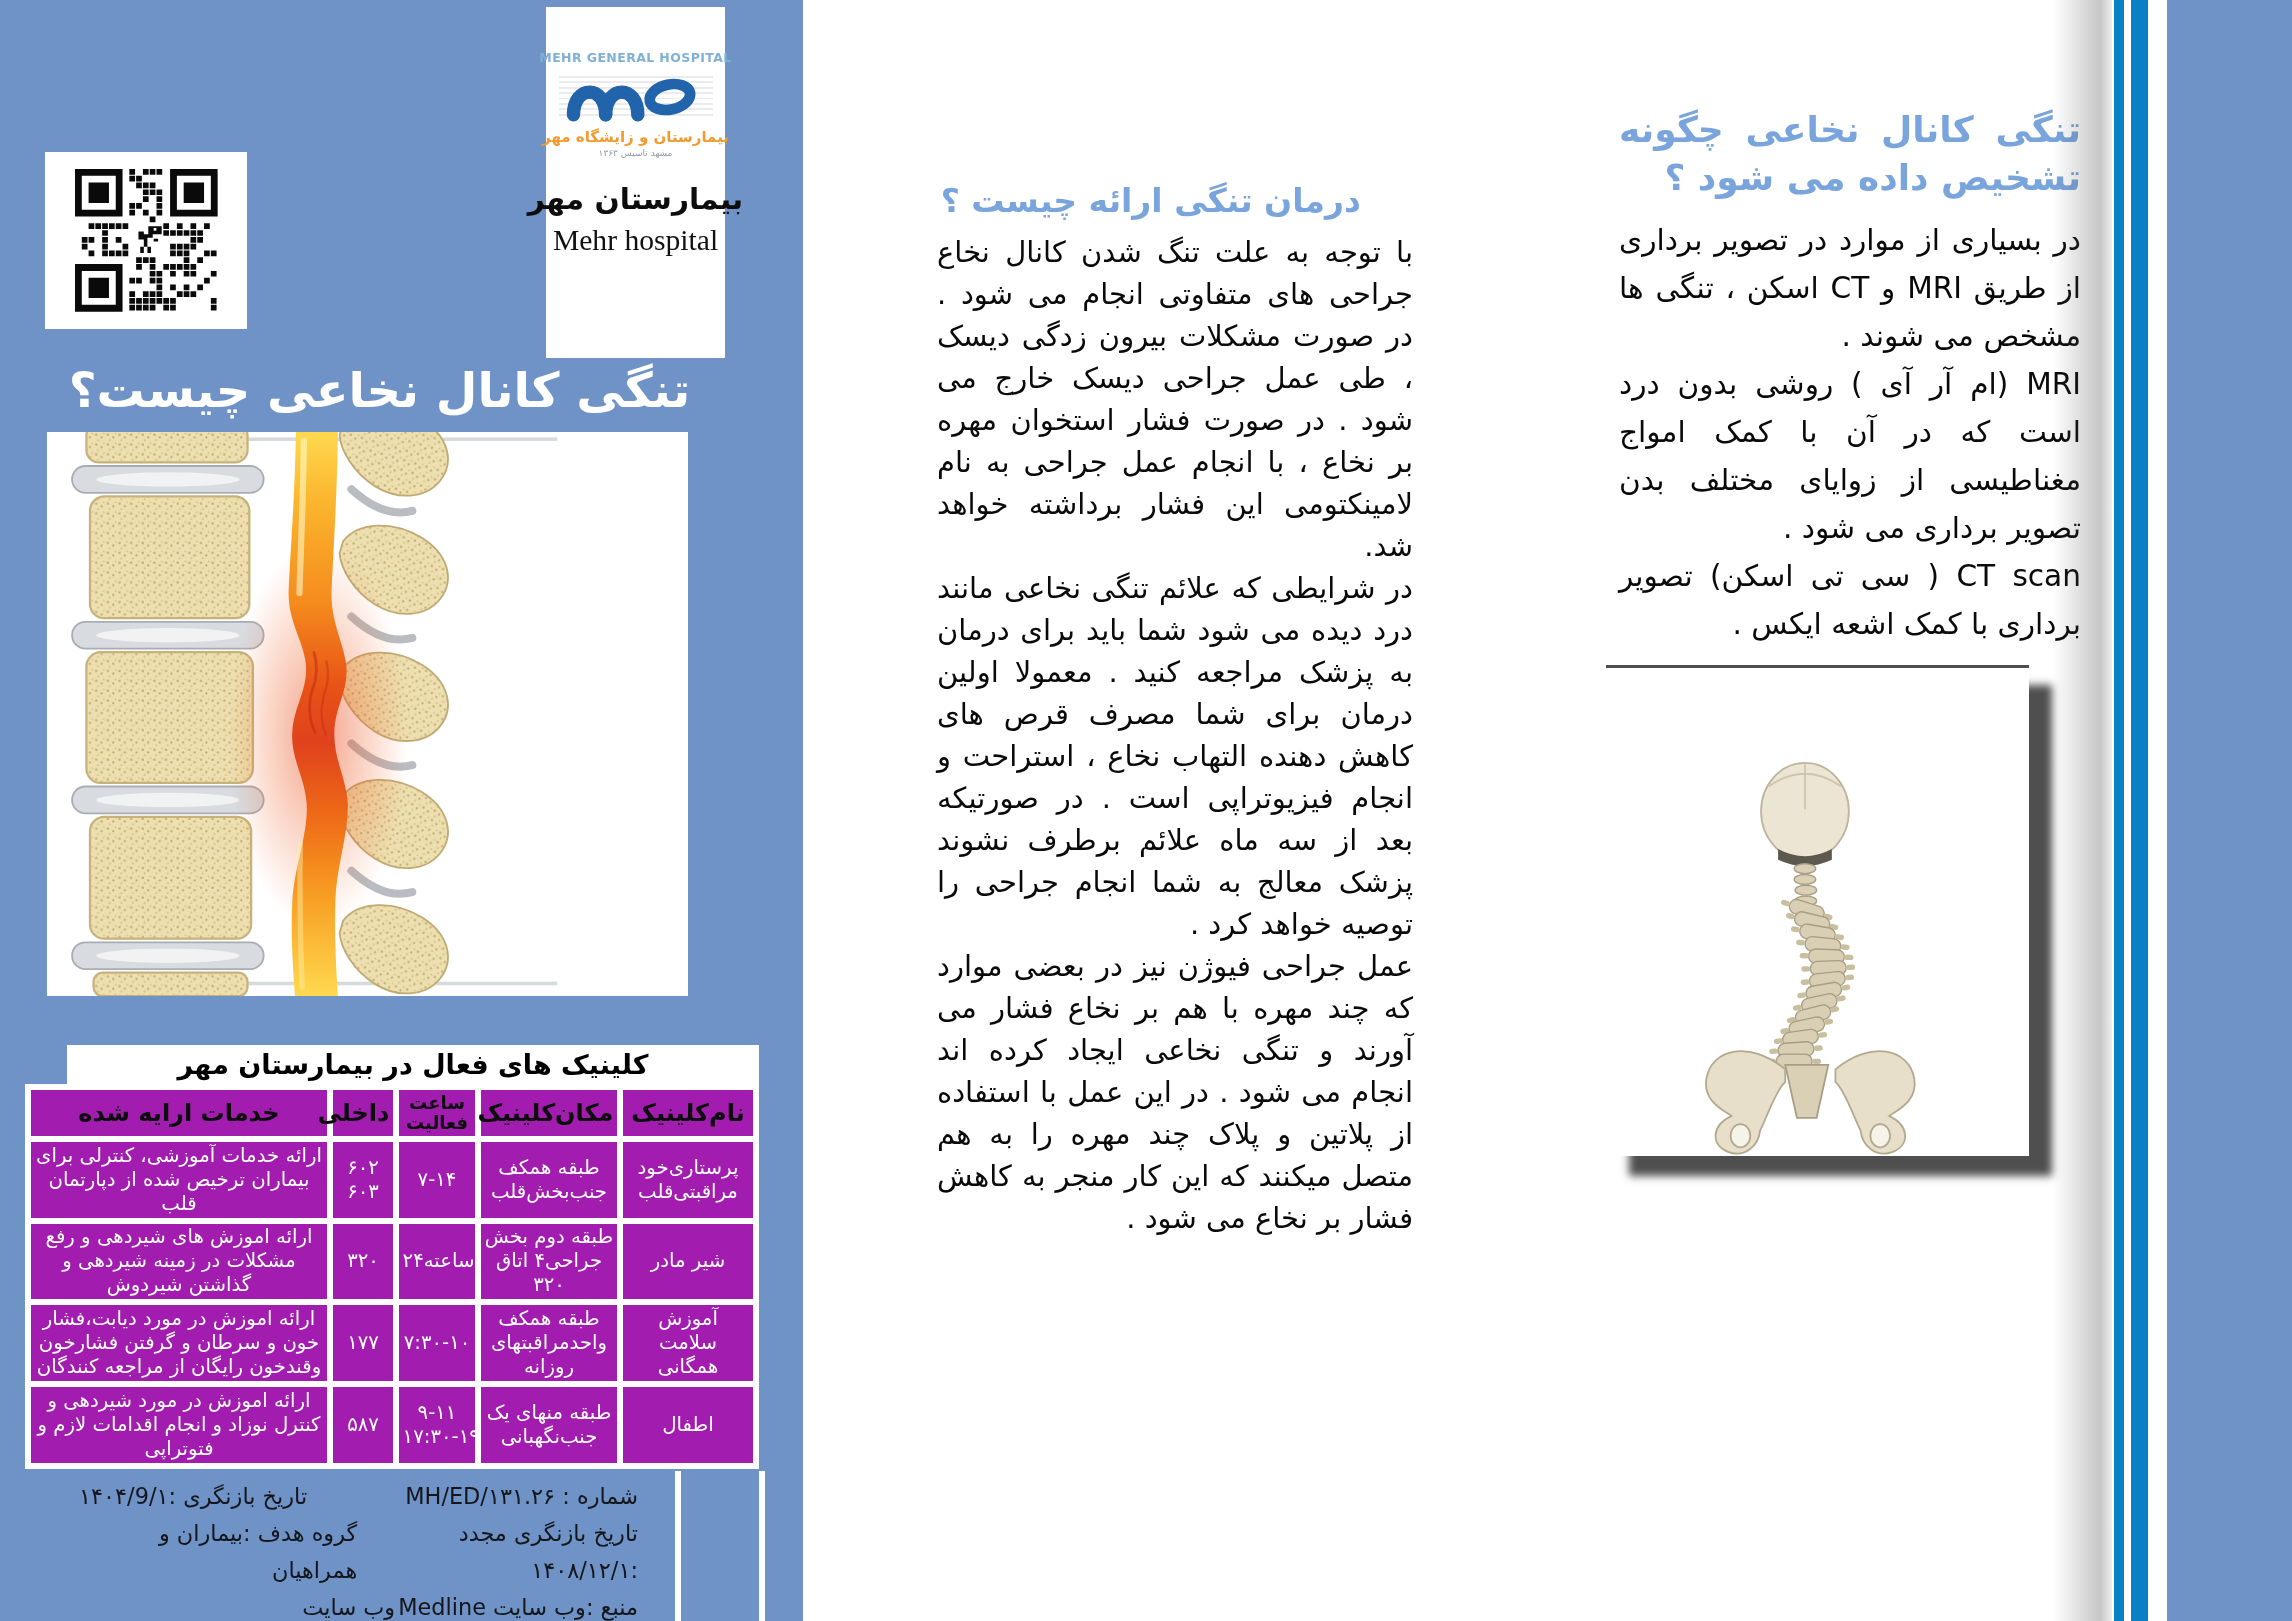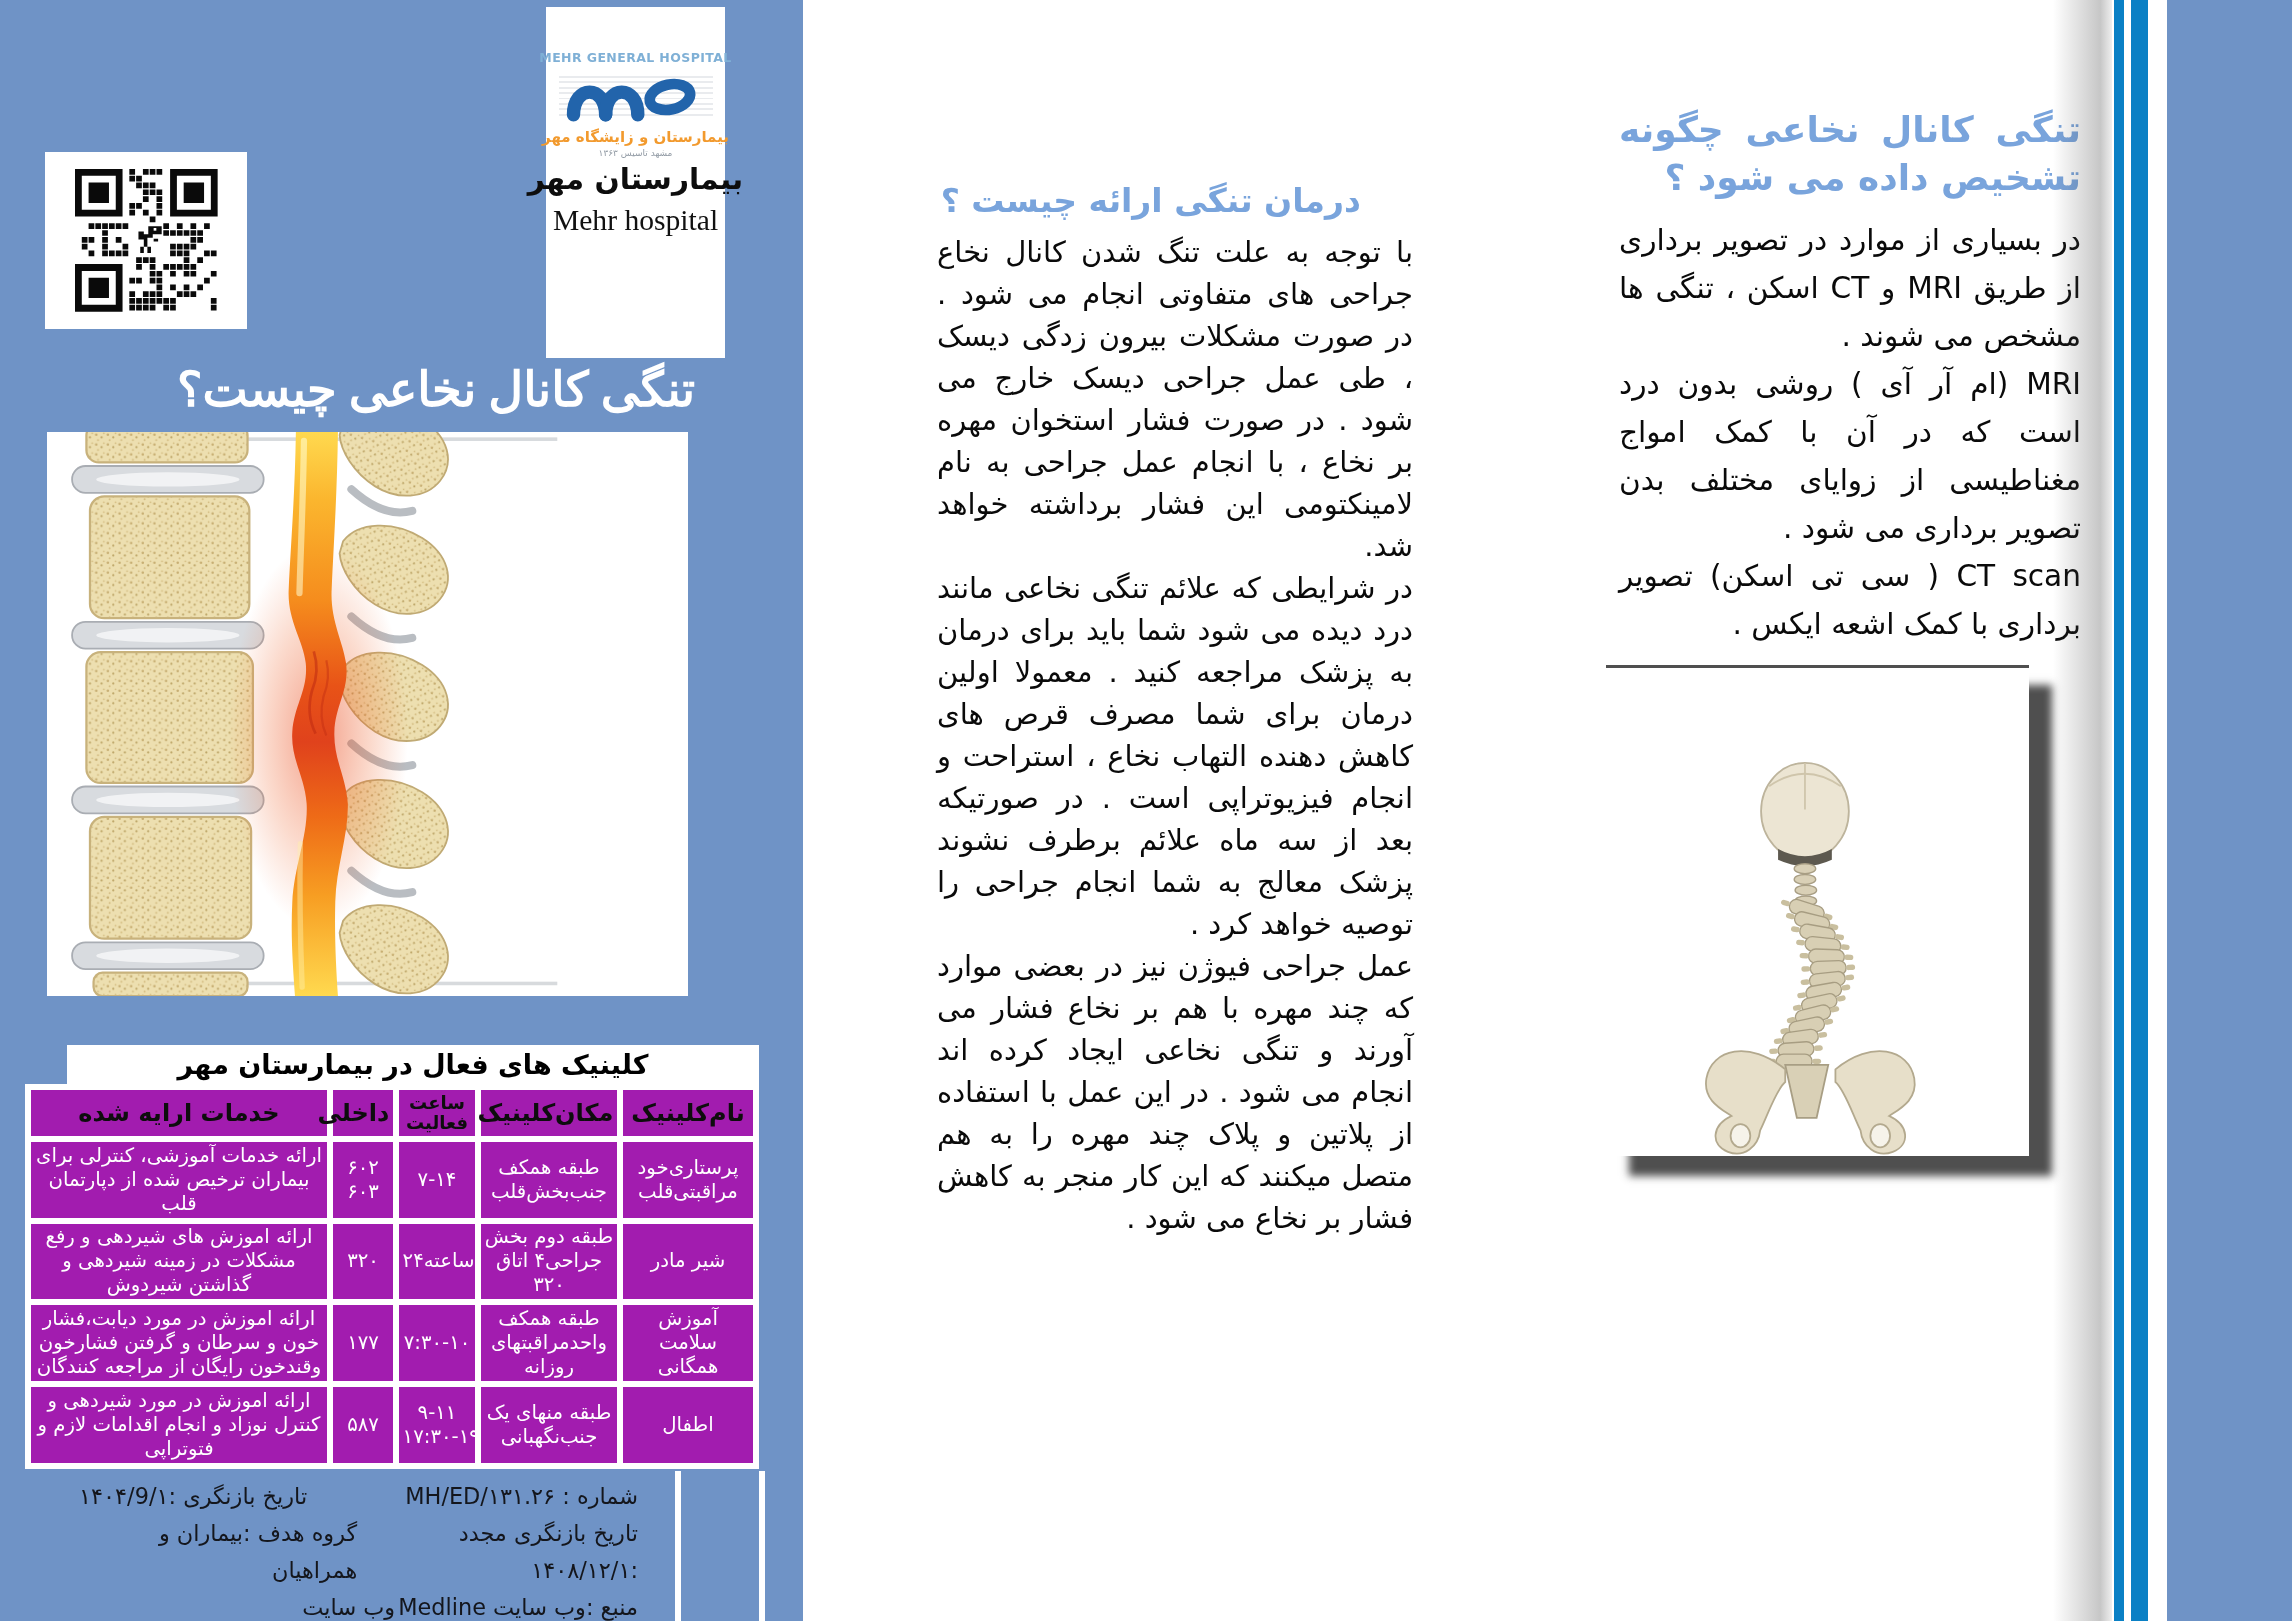--- a/index.html
+++ b/index.html
@@ -15,24 +15,24 @@
             display:flex; align-items:center; justify-content:center; }
   .logo-box { position:absolute; left:546px; top:7.2px; width:179px; height:351px; background:#fff;
               display:flex; flex-direction:column; align-items:center; padding-top:43px; }
   .logo-en { font-size:12.5px; font-weight:bold; color:#7fb0d6; letter-spacing:0.4px; white-space:nowrap; }
   .logo-mark { position:relative; width:154px; height:50px; margin-top:7.2px; }
   .logo-stripes { position:absolute; inset:3.6px 0 3.6px 0;
     background:repeating-linear-gradient(#e9ebee 0 1.8px, transparent 1.8px 5.4px); }
   .logo-mark svg { position:relative; }
   .logo-fa-orange { font-size:15px; font-weight:bold; color:#f29a2e; margin-top:5.4px; white-space:nowrap; }
   .logo-note { font-size:9px; color:#9099a3; margin-top:2.7px; white-space:nowrap; }
-  .logo-name-fa { font-size:29.6px; font-weight:bold; color:#0d0d0d; margin-top:4px; white-space:nowrap; }
+  .logo-name-fa { font-size:29.6px; font-weight:bold; color:#0d0d0d; margin-top:24px; white-space:nowrap; }
   .logo-name-en { font-family:"Liberation Serif", serif; font-size:29.6px; color:#111; margin-top:7.2px; white-space:nowrap; }
-  .main-title { position:absolute; left:36px; top:356px; width:659px; height:68px;
-    direction:rtl; text-align:right; color:#ffffff; font-size:48px; font-weight:bold; line-height:68px; white-space:nowrap;font-family:Liberation Serif, serif; }
+  .main-title { position:absolute; left:50px; top:356px; width:659px; height:68px;
+    direction:rtl; text-align:center; color:#ffffff; font-size:48px; font-weight:bold; line-height:68px; white-space:nowrap; }
   .spine-box { position:absolute; left:47px; top:432px; width:641px; height:564px; background:#fff; overflow:hidden; }
   
   .clinics { position:absolute; left:31px; top:1045px; width:728px; direction:rtl;padding-left:36px; }
   .clinics-title { background:#ffffff; color:#000; font-weight:bold; font-size:27px; line-height:39px;
     height:39px; text-align:center; }
   table.grid { width:728px; border-collapse:collapse; table-layout:fixed; direction:rtl; }
   table.grid td, table.grid th { border:6.3px solid #ffffff; background:#a21caf; text-align:center; vertical-align:middle; padding:1.8px 3.6px; }
   table.grid th { color:#0d0d0d; font-weight:bold; font-size:24px; line-height:27px; }
   table.grid th.small { font-size:18px; line-height:19.7px; }
   table.grid td { color:#ffffff; font-size:19.7px; line-height:24px; }

